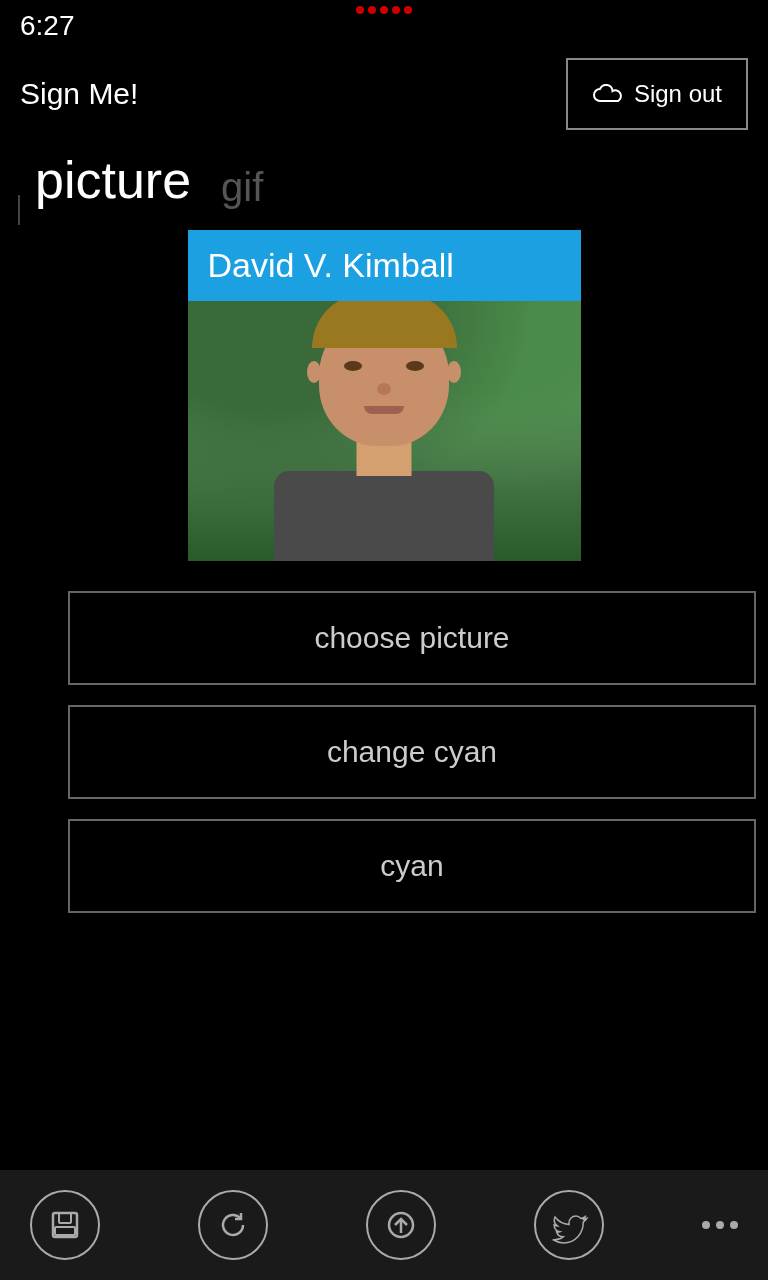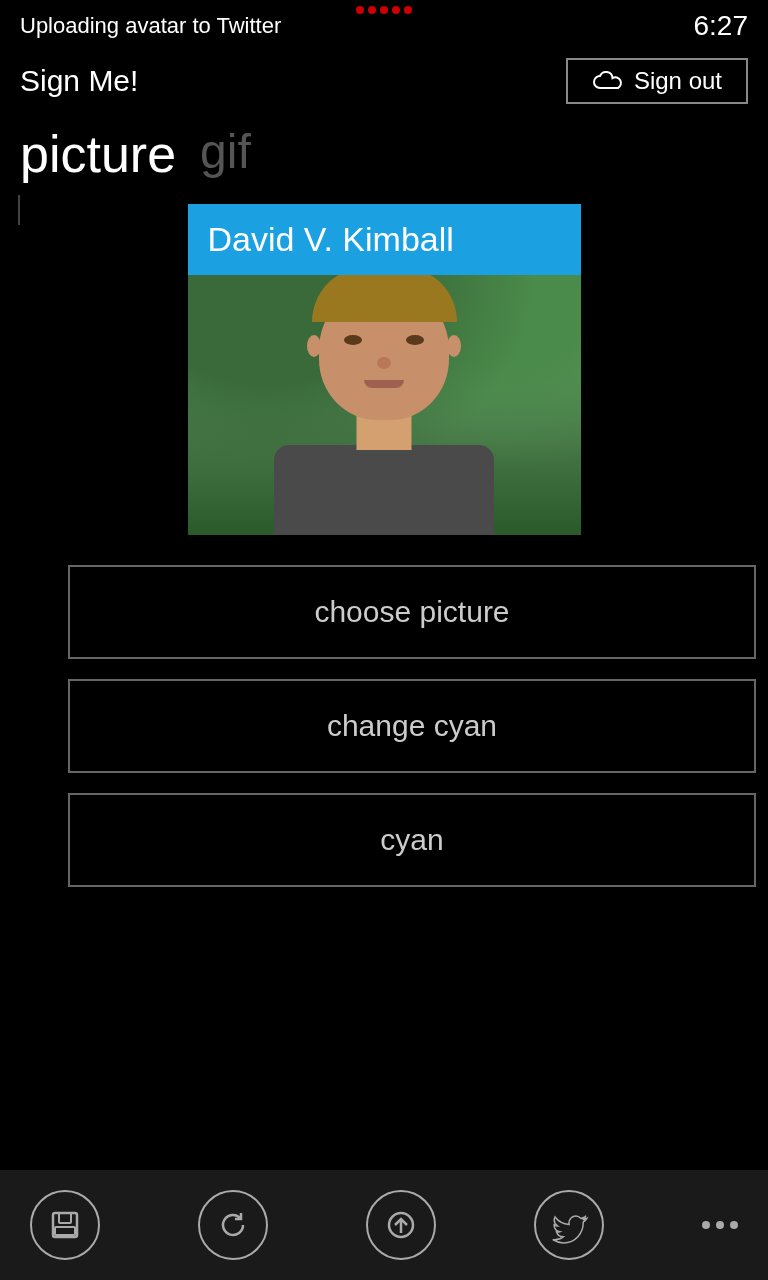--- a/index.html
+++ b/index.html
@@ -56,41 +56,42 @@
     }
     .app-title {
       font-size: 30px;
       font-weight: 300;
       color: #fff;
     }
     .sign-out-btn {
       border: 2px solid #888;
       background: transparent;
       color: #fff;
-      padding: 7px 24px;
+      padding: 20px 24px;
       font-size: 24px;
       display: flex;
       align-items: center;
       gap: 10px;
       cursor: pointer;
     }
 
     
     .tabs {
       display: flex;
-      padding: 10px 20px 0;
-      gap: 24px;
+      padding: 10px 35px 0;
+      gap: 30px;
+      align-items: flex-end;
     }
     .tab-active {
       font-size: 52px;
       font-weight: 300;
       color: #fff;
     }
     .tab-inactive {
-      font-size: 48px;
+      font-size: 40px;
       font-weight: 300;
       color: #555;
     }
 
     
     .avatar-card {
       width: 393px;
       margin: 20px auto 0;
       background: #84cc16;
     }
@@ -193,21 +194,20 @@
 
 <div class="signal-dots">
   <div class="signal-dot"></div>
   <div class="signal-dot"></div>
   <div class="signal-dot"></div>
   <div class="signal-dot"></div>
   <div class="signal-dot"></div>
 </div>
 
 <div class="status-bar">
-  <span class="status-bar-left">Uploading avatar to Twitter</span>
   <span class="status-bar-right">6:27</span>
 </div>
 
 <div class="header">
   <span class="app-title">Sign Me!</span>
   <button class="sign-out-btn">
     <svg width="32" height="22" viewBox="0 0 32 22" fill="none" xmlns="http://www.w3.org/2000/svg">
       <path d="M26 18H8a6 6 0 110-12 6.5 6.5 0 0112.5 2A5 5 0 0126 18z" stroke="#fff" stroke-width="2" fill="none"></path>
     </svg>
     <span>Sign out</span>

